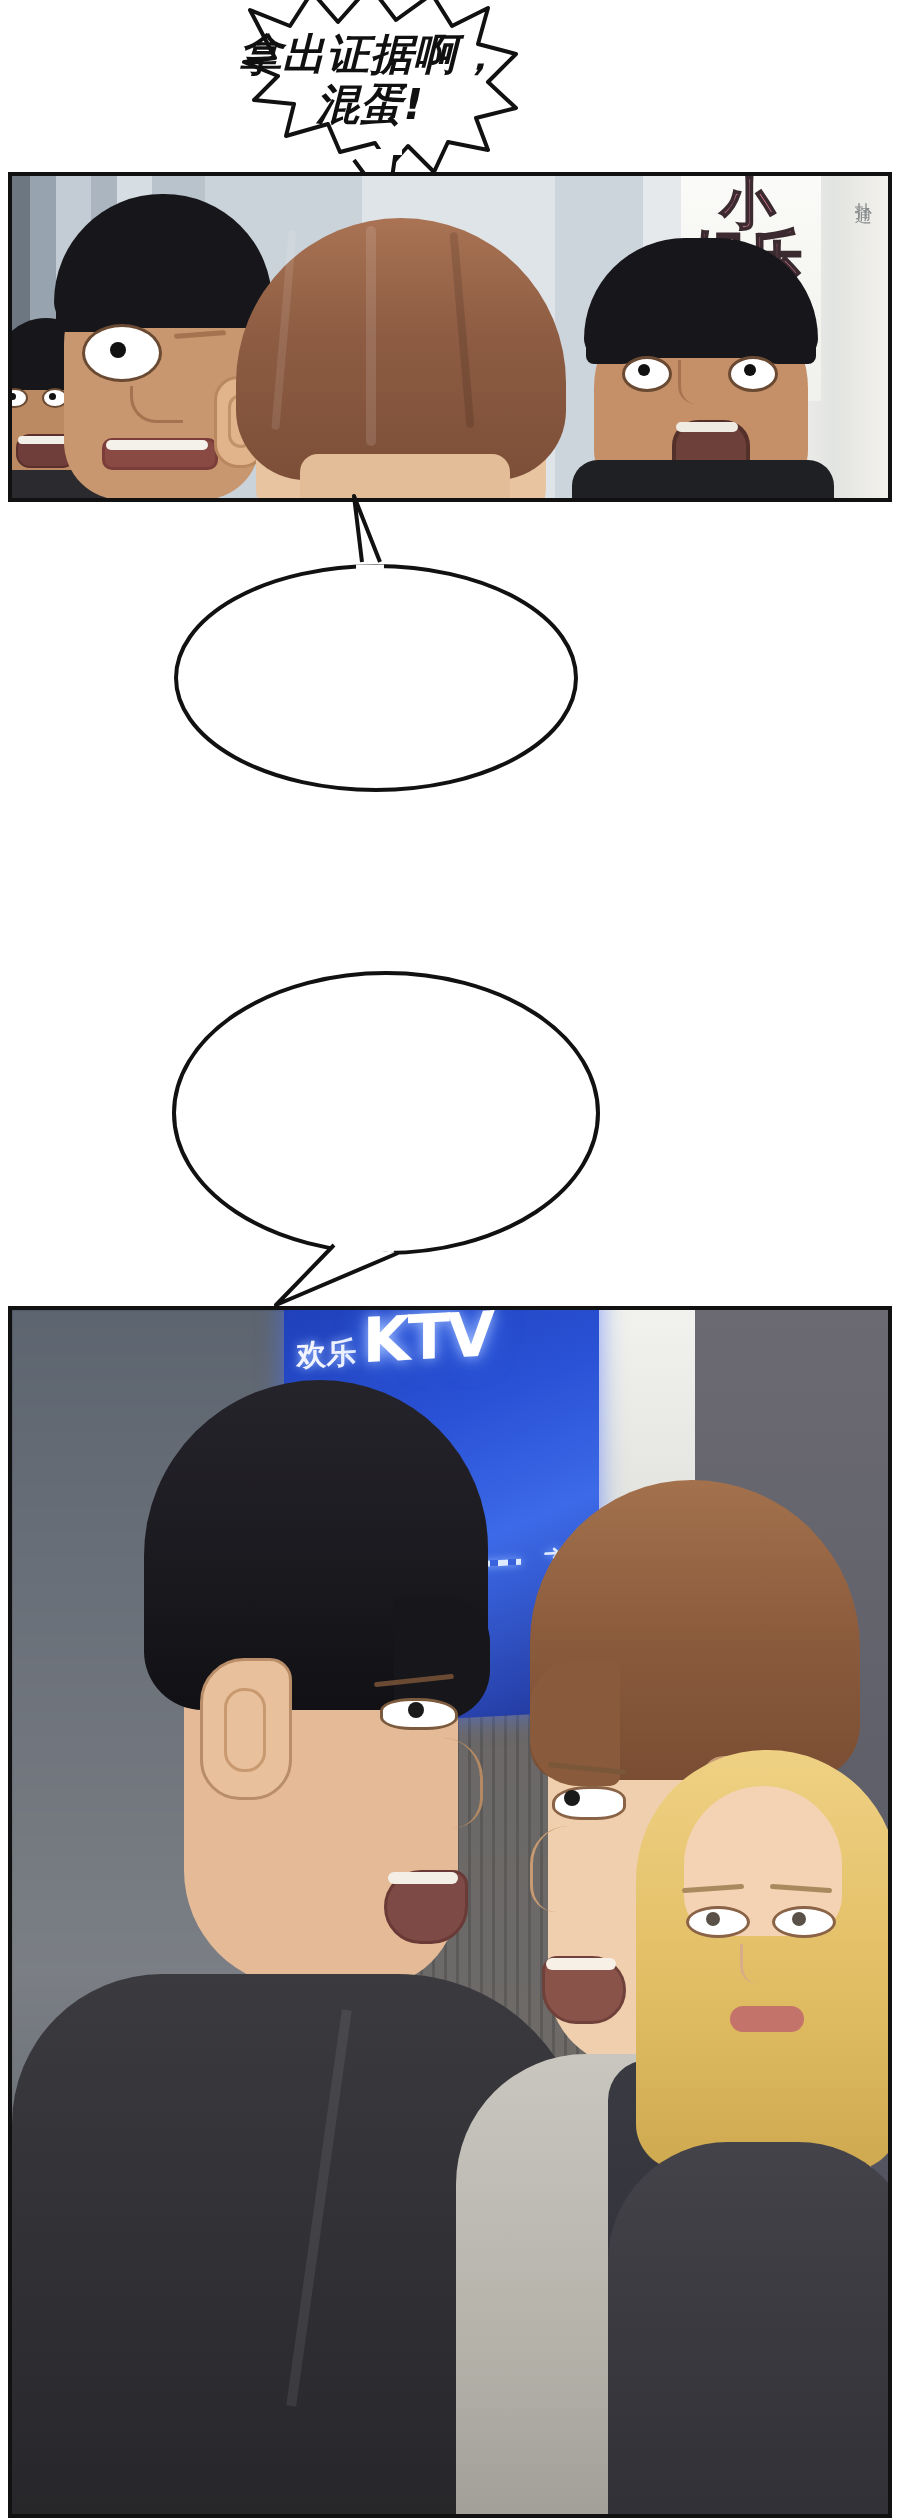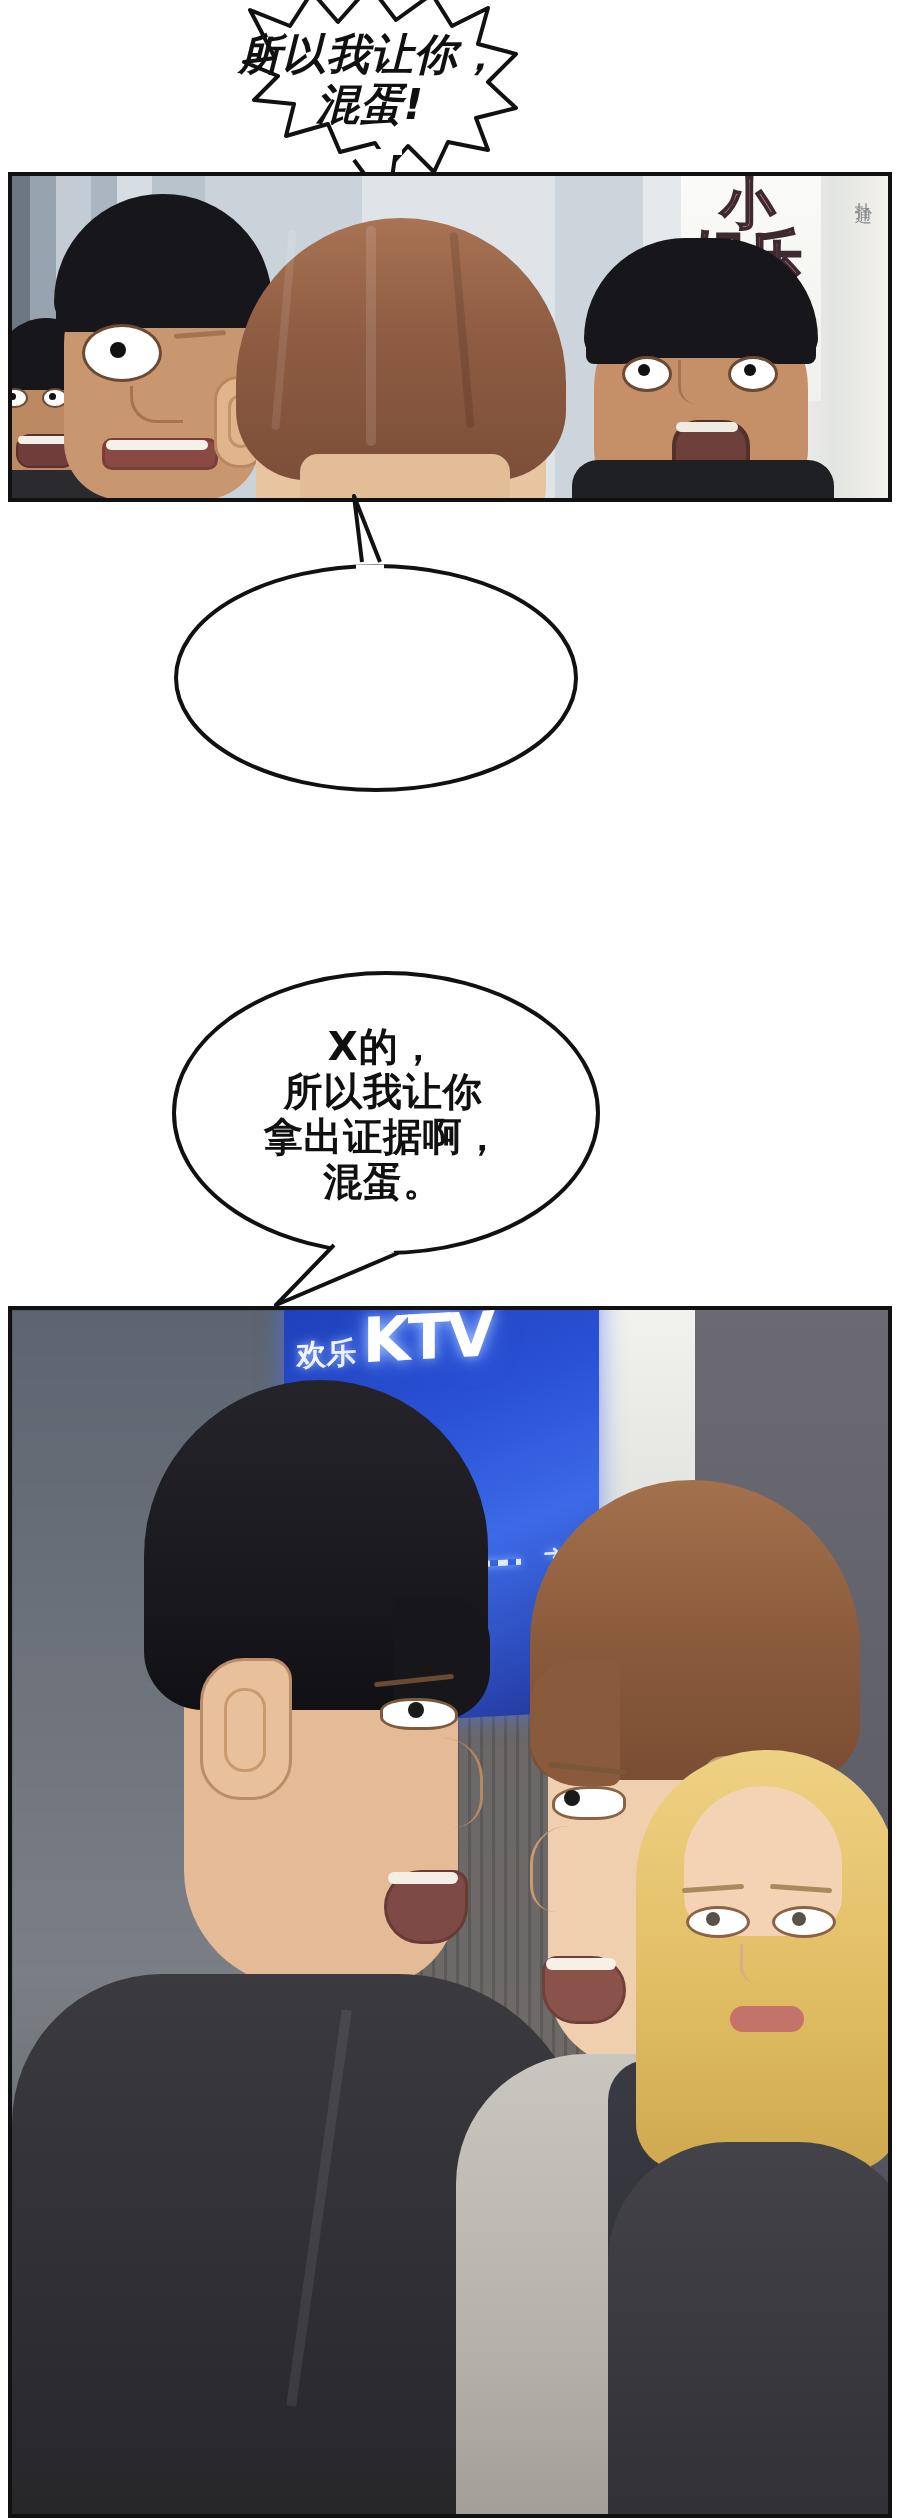--- a/index.html
+++ b/index.html
@@ -87,21 +87,21 @@
   <div class="bubble" style="left:220px;top:0px;width:300px;height:160px;">
     <svg width="300" height="175" viewBox="0 0 300 175">
       <path d="M 55 58 L 30 10 L 70 26 L 92 -8 L 118 22 L 150 -14 L 176 20 L 212 -6
                L 232 26 L 268 8 L 258 44 L 296 54 L 268 82 L 296 108 L 256 118
                L 268 150 L 228 142 L 214 172 L 188 146 L 170 166
                L 155 143 L 120 152 L 108 124 L 66 136 L 74 104 L 34 100 L 58 76 L 24 62 Z" fill="#ffffff" stroke="#111111" stroke-width="4" stroke-linejoin="round"></path>
       <path d="M 176 150 L 168 206 L 134 160" fill="#ffffff" stroke="#111111" stroke-width="4" stroke-linejoin="round"></path>
       <path d="M 150 152 L 182 152" stroke="#ffffff" stroke-width="6"></path>
     </svg>
     <div class="btext" style="font-size:43px;font-style:italic;padding-bottom:6px;">
-      <span>所以我让你，</span>
+      <span>拿出证据啊，</span>
       <span>混蛋!</span>
     </div>
   </div>
 
   <div class="panel" style="left:8px;top:172px;width:884px;height:330px;">
     <div class="scene">
       <div class="p1-bg"></div>
       <div class="p1-wallR"></div>
       <div class="p1-signboard"></div>
 
@@ -181,26 +181,20 @@
       <path d="M 208 90 L 236 90" stroke="#ffffff" stroke-width="7"></path>
     </svg>
   </div>
 
   <div class="bubble" style="left:148px;top:965px;width:470px;height:350px;">
     <svg width="470" height="350" viewBox="0 0 470 350">
       <ellipse cx="238" cy="148" rx="212" ry="140" fill="#ffffff" stroke="#111111" stroke-width="4"></ellipse>
       <path d="M 186 280 L 128 340 L 250 288" fill="#ffffff" stroke="#111111" stroke-width="4" stroke-linejoin="round"></path>
       <path d="M 190 278 L 246 284" stroke="#ffffff" stroke-width="7"></path>
     </svg>
-    <div class="btext" style="font-size:39px;top:8px;height:282px;">
-      <span>X的，</span>
-      <span>所以我让你</span>
-      <span>拿出证据啊，</span>
-      <span>混蛋。</span>
-    </div>
   </div>
 
   <div class="panel" style="left:8px;top:1306px;width:884px;height:1212px;">
     <div class="scene">
       <div class="p2-bg"></div>
       <div class="p2-blurbuild"></div>
       <div class="p2-tiles"></div>
       <div class="p2-window"></div>
       <div class="p2-shopR"></div>
       <div class="p2-tang">堂</div>

